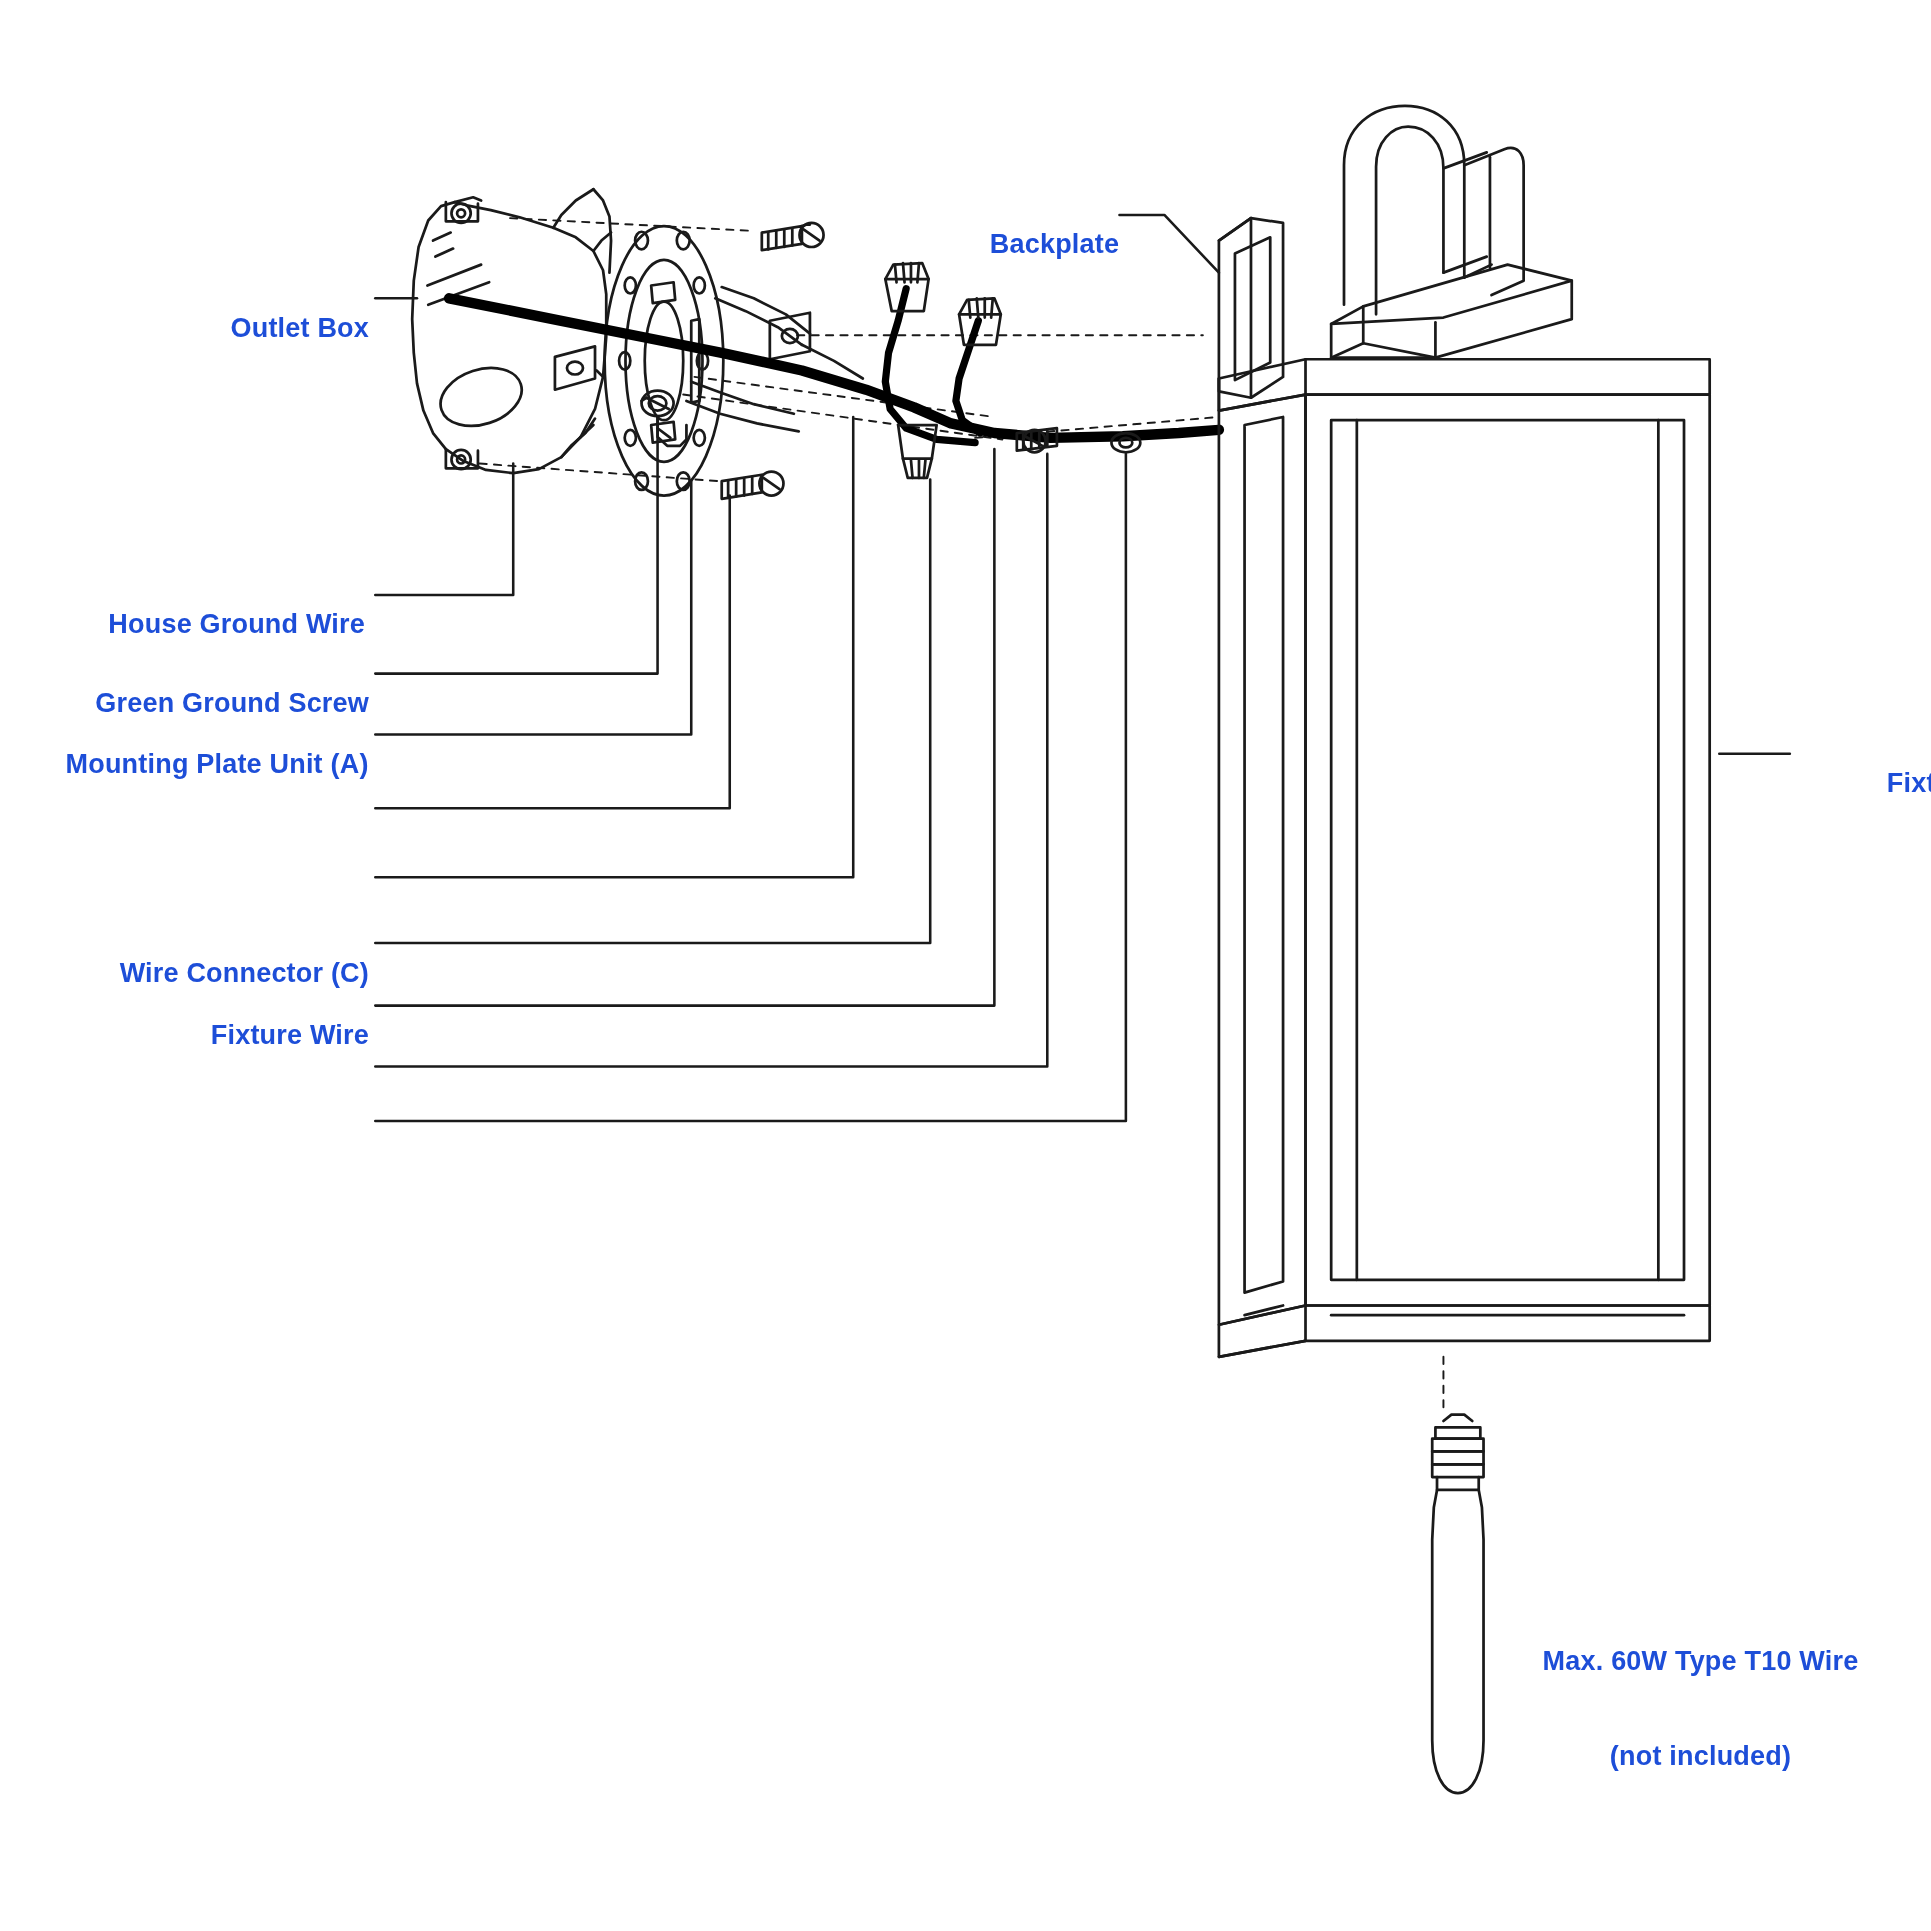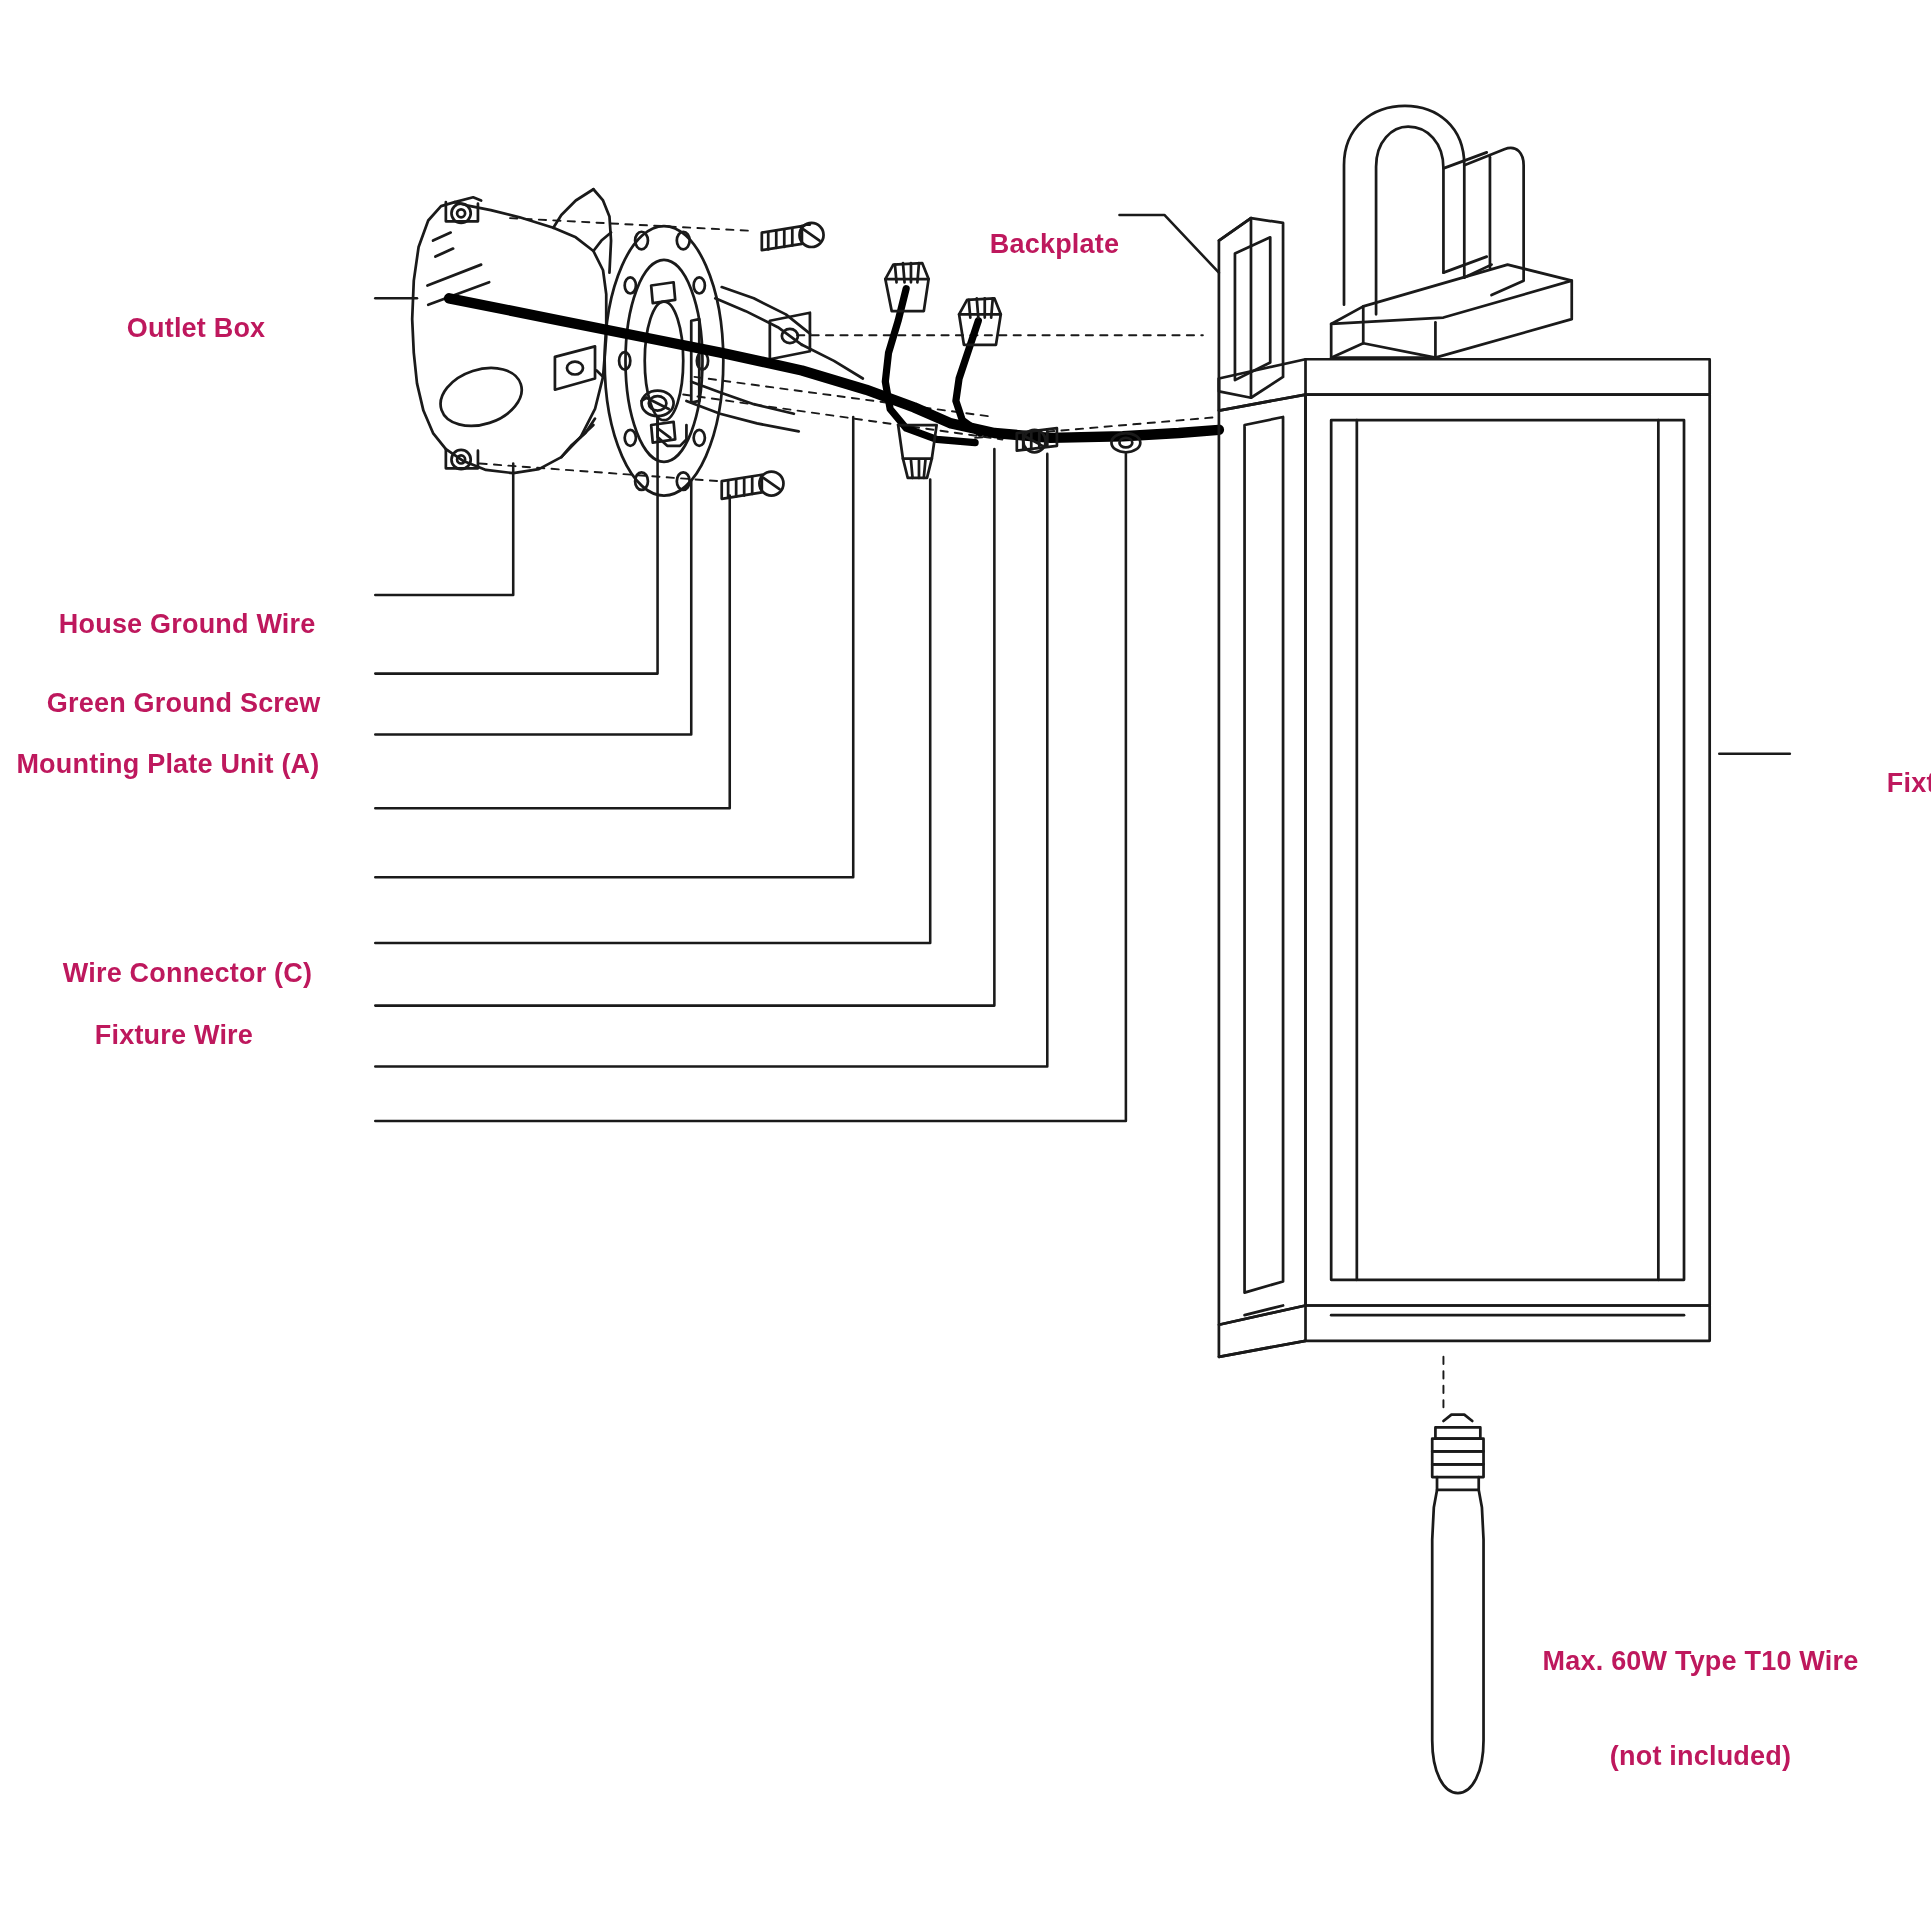--- a/index.html
+++ b/index.html
@@ -26,23 +26,24 @@
     width: 1931px;
     height: 1931px;
   }
   .lbl {
     position: absolute;
     font-weight: bold;
     font-size: 27px;
     line-height: 1.18;
     letter-spacing: 0.2px;
     white-space: pre;
-    color: #be185d;
+    color: #1d4ed8;
   }
   .lbl.right {
+    text-align: right;
   }
   .lbl.left {
     text-align: left;
   }
   .lbl.center {
     text-align: center;
   }
 </style>
 </head>
 <body>

